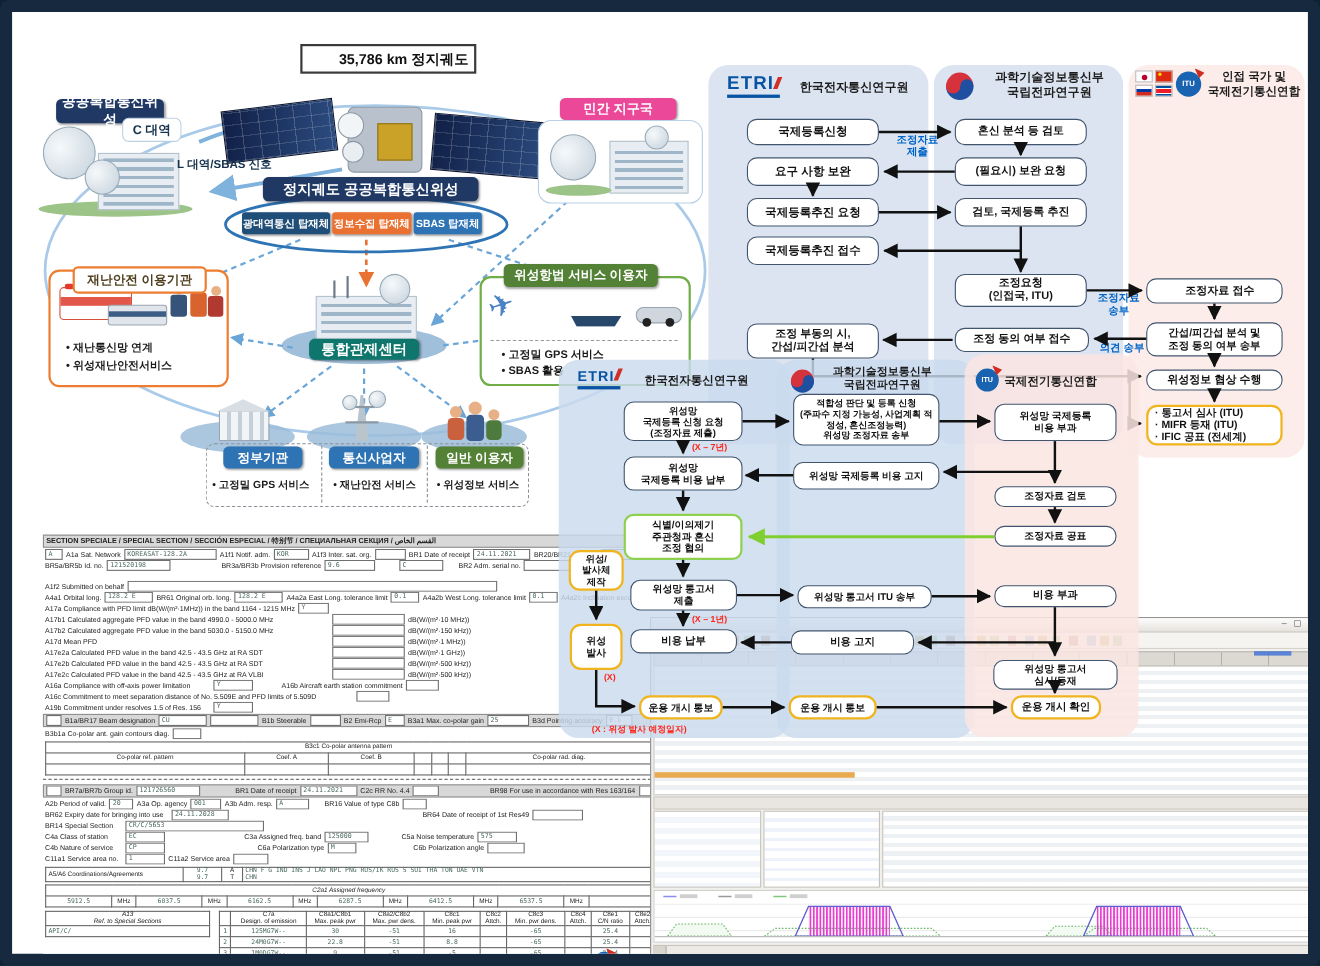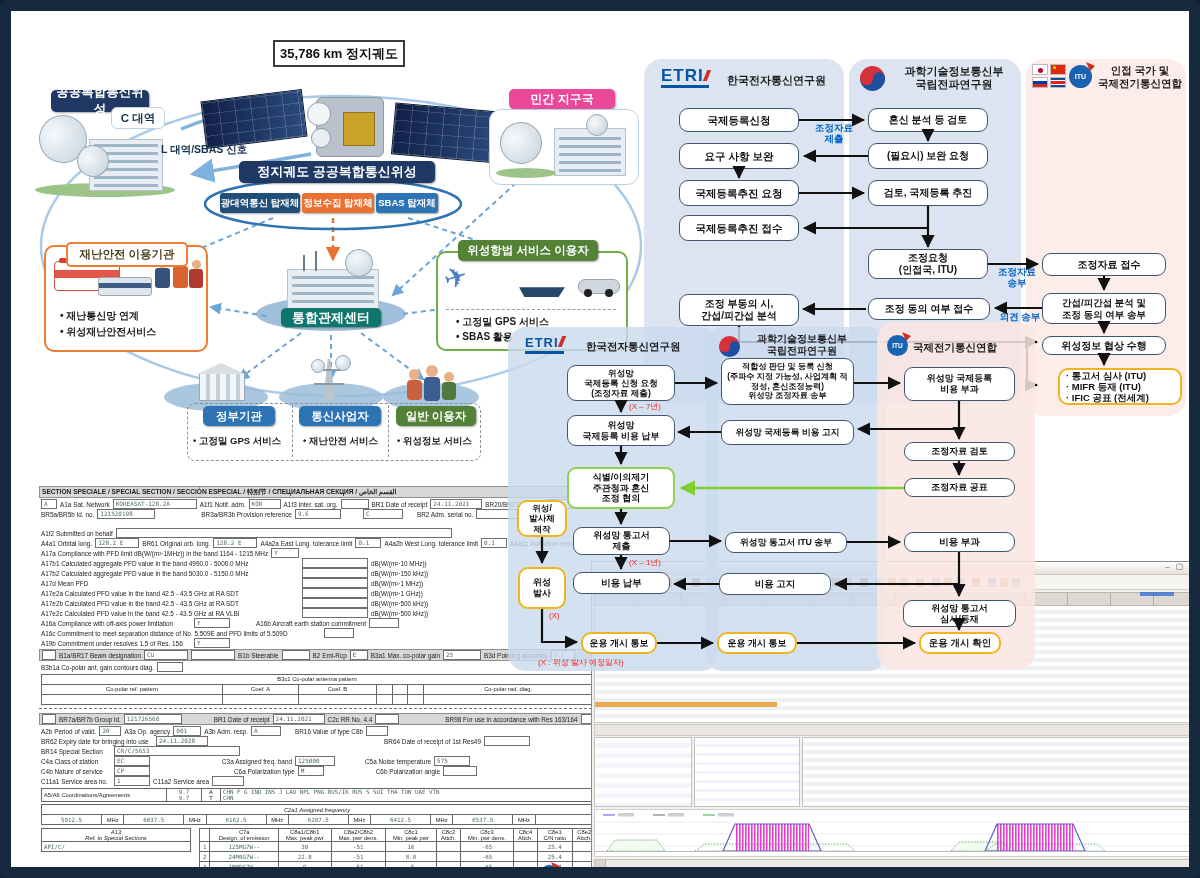--- a/index.html
+++ b/index.html
@@ -13,21 +13,21 @@
         box-sizing:border-box;padding:1px 2px;}
   .fbox.y{border:2px solid #f0b41e;border-radius:10px;}
   .fbox.g{border:2px solid #8ed14f;}
   .fbox.left{justify-content:flex-start;text-align:left;}
   .panel{position:absolute;border-radius:18px;}
   .p-blue{background:#dbe4f0;}
   .p-pink{background:#fcecea;}
   .q-blue{background:rgba(203,219,238,0.82);}
   .q-pink{background:rgba(250,229,226,0.86);}
   .blab{position:absolute;color:#0063c6;font-weight:bold;white-space:pre-line;text-align:center;line-height:1.15;}
-  .rlab{position:absolute;color:#ff2519;font-weight:normal;white-space:nowrap;text-align:right;}
+  .rlab{position:absolute;color:#ff2519;font-weight:bold;white-space:nowrap;text-align:right;}
   .orglbl{position:absolute;font-weight:bold;color:#1c1c1c;white-space:pre-line;line-height:1.2;}
   
   .etri{position:absolute;line-height:1;}
   .etri b{font-weight:900;font-size:17px;color:#0853a4;letter-spacing:1px;}
   .etri i{display:inline-block;width:4px;height:11px;background:#d03126;transform:skewX(-22deg);margin-left:1px;}
   .etri u{display:block;height:3px;background:#0853a4;margin-top:1px;text-decoration:none;}
   .etri.sm b{font-size:13px;}
   .tg{position:absolute;border-radius:50%;background:linear-gradient(180deg,#d6323c 0 50%,#1e4fa0 50% 100%);overflow:hidden;}
   .tg:before{content:'';position:absolute;width:50%;height:50%;background:#d6323c;border-radius:50%;left:0;top:25%;}
   .tg:after{content:'';position:absolute;width:50%;height:50%;background:#1e4fa0;border-radius:50%;right:0;top:25%;}
@@ -135,21 +135,21 @@
     </svg>
 
     <div class="solar" style="left:192px;top:84px;width:100px;height:46px;transform:rotate(-7deg);"></div>
     <div class="solar" style="left:382px;top:96px;width:105px;height:50px;transform:rotate(5deg);"></div>
     <div class="abs" style="left:305px;top:86px;width:66px;height:58px;background:#b9c2cc;border:1px solid #8e99a5;border-radius:6px;">
       <div class="abs" style="left:26px;top:14px;width:30px;height:32px;background:#c9a227;border:1px solid #8d731c;"></div>
       <div class="abs" style="left:-10px;top:4px;width:22px;height:22px;border-radius:50%;background:#f2f5f7;border:1px solid #8e99a5;"></div>
       <div class="abs" style="left:-6px;top:30px;width:18px;height:18px;border-radius:50%;background:#e8eef2;border:1px solid #8e99a5;"></div>
     </div>
 
-    <div class="abs" style="left:262px;top:29px;width:128px;height:23px;border:2px solid #3a3a3a;background:#fff;display:flex;align-items:center;justify-content:center;">
+    <div class="abs" style="left:262px;top:29px;width:128px;height:23px;border:2px solid #3a3a3a;background:#fff;display:flex;align-items:center;justify-content:center;padding-left:28px;">
       <b style="font-size:13px;color:#111;">35,786 km 정지궤도</b>
     </div>
 
     <div class="dlabel" style="left:40px;top:79px;width:98px;height:22px;background:#1f3864;font-size:12.5px;">
       <span>공공복합통신위성</span>
     </div>
 
     <div class="grass" style="left:24px;top:172px;width:140px;height:14px;"></div>
     <div class="bld" style="left:78px;top:128px;width:72px;height:50px;">
         <i></i>
@@ -303,21 +303,21 @@
     <div class="fbox" style="left:857px;top:132px;width:120px;height:26px;font-size:10px;">(필요시) 보완 요청</div>
     <div class="fbox" style="left:857px;top:169px;width:120px;height:26px;font-size:10px;">검토, 국제등록 추진</div>
     <div class="fbox" style="left:857px;top:238px;width:120px;height:30px;font-size:10px;">조정요청
 (인접국, ITU)</div>
     <div class="fbox" style="left:857px;top:287px;width:122px;height:22px;font-size:10px;">조정 동의 여부 접수</div>
 
     <div class="fbox" style="left:1031px;top:242px;width:124px;height:23px;font-size:10px;padding-left:12px;">조정자료 접수</div>
     <div class="fbox" style="left:1031px;top:282px;width:124px;height:31px;font-size:9.5px;">간섭/피간섭 분석 및
 조정 동의 여부 송부</div>
     <div class="fbox" style="left:1031px;top:325px;width:124px;height:19px;font-size:10px;">위성정보 협상 수행</div>
-    <div class="fbox y left" style="left:1031px;top:357px;width:124px;height:37px;font-size:9.5px;padding-left:6px;margin-left:16px;">· 통고서 심사 (ITU)
+    <div class="fbox y left" style="left:1031px;top:357px;width:124px;height:37px;font-size:9.5px;padding-left:6px;">· 통고서 심사 (ITU)
 · MIFR 등재 (ITU)
 · IFIC 공표 (전세계)</div>
 
     <div class="blab" style="left:800px;top:112px;width:46px;font-size:9.5px;">조정자료
 제출</div>
     <div class="blab" style="left:984px;top:256px;width:44px;font-size:9.5px;">조정자료
 송부</div>
     <div class="blab" style="left:986px;top:301px;width:46px;font-size:9.5px;">의견 송부</div>
 
     <svg width="1200" height="878">

